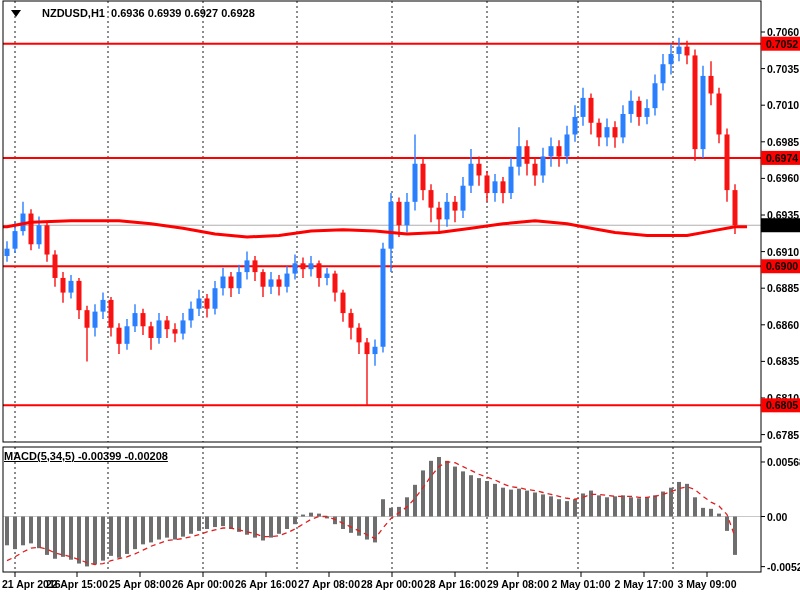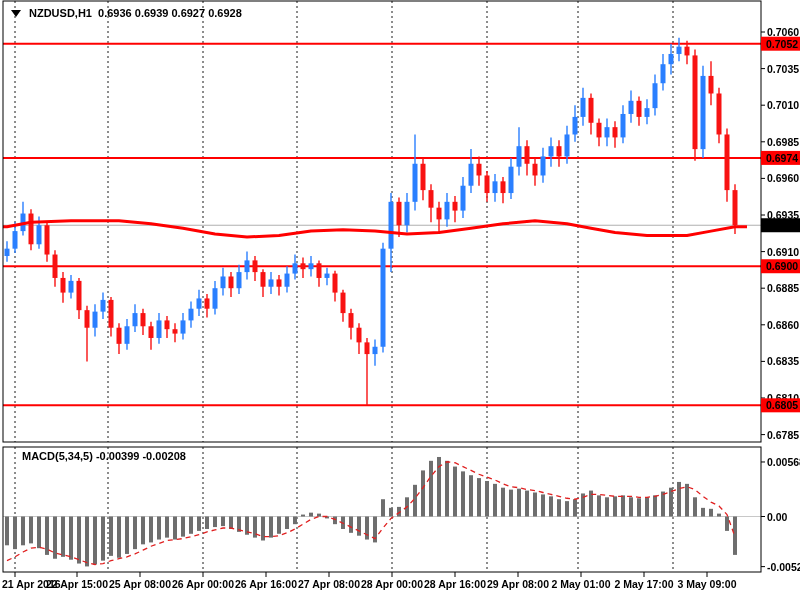--- a/index.html
+++ b/index.html
@@ -1,24 +1,24 @@
 <!DOCTYPE html>
 <html><head>
 <meta charset="utf-8">
 <style>
   html,body{margin:0;padding:0;background:#ffffff;}
   #stage{position:relative;width:800px;height:600px;background:#ffffff;overflow:hidden;
          font-family:"Liberation Sans",sans-serif;}
   #cv{position:absolute;left:0;top:0;}
   #cv text{font-family:"Liberation Sans",sans-serif;font-size:10.5px;font-weight:700;fill:#000;}
   .overlay{position:absolute;font-size:11px;font-weight:700;color:#000;white-space:pre;}
-  #title-row{left:11px;top:7px;display:flex;align-items:center;gap:8px;}
+  #title-row{left:11px;top:7px;display:flex;align-items:center;gap:21px;}
   .tri{width:0;height:0;border-left:5px solid transparent;border-right:5px solid transparent;
        border-top:7px solid #000;display:inline-block;}
-  #macd-label{left:22px;top:450px;}
+  #macd-label{left:4px;top:450px;text-decoration:underline;}
 </style>
 </head>
 <body>
 
 <div id="stage">
   <svg id="cv" width="800" height="600">
       <line x1="15" y1="1" x2="15" y2="442" stroke="#1a1a1a" stroke-width="1" stroke-dasharray="2 3"></line>
       <line x1="15" y1="447" x2="15" y2="572" stroke="#1a1a1a" stroke-width="1" stroke-dasharray="2 3"></line>
       <line x1="108" y1="1" x2="108" y2="442" stroke="#1a1a1a" stroke-width="1" stroke-dasharray="2 3"></line>
       <line x1="108" y1="447" x2="108" y2="572" stroke="#1a1a1a" stroke-width="1" stroke-dasharray="2 3"></line>

